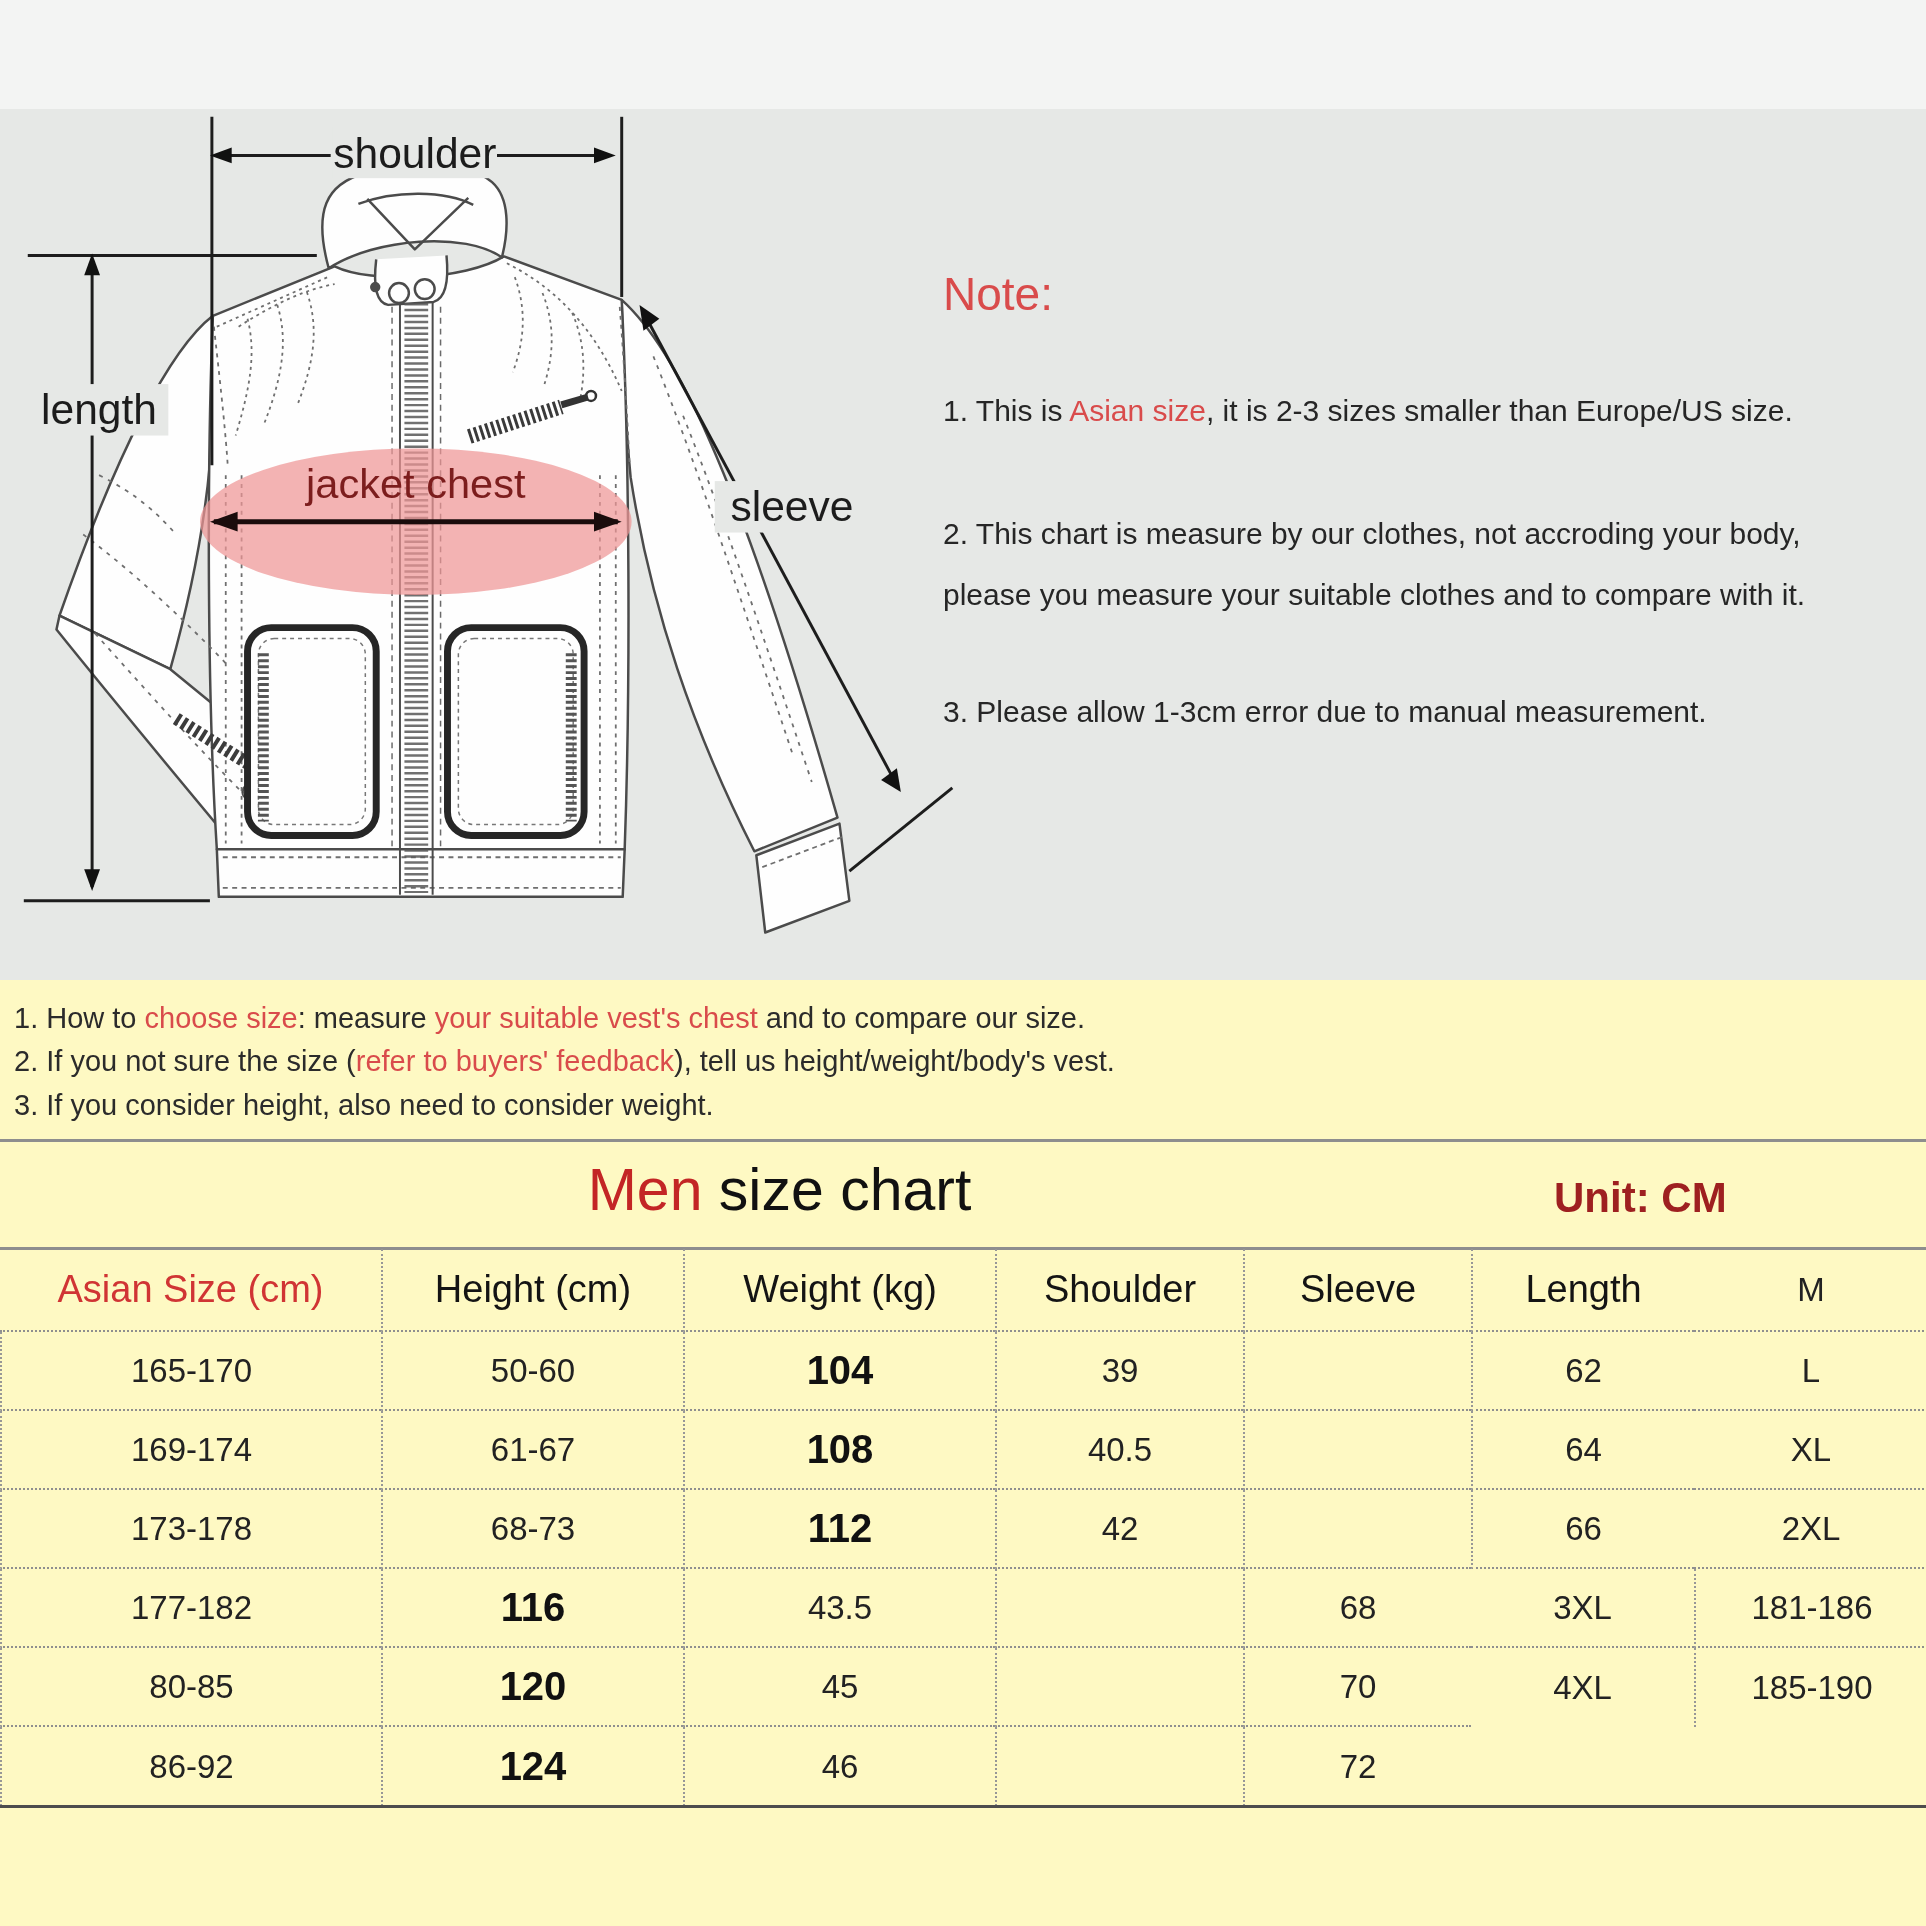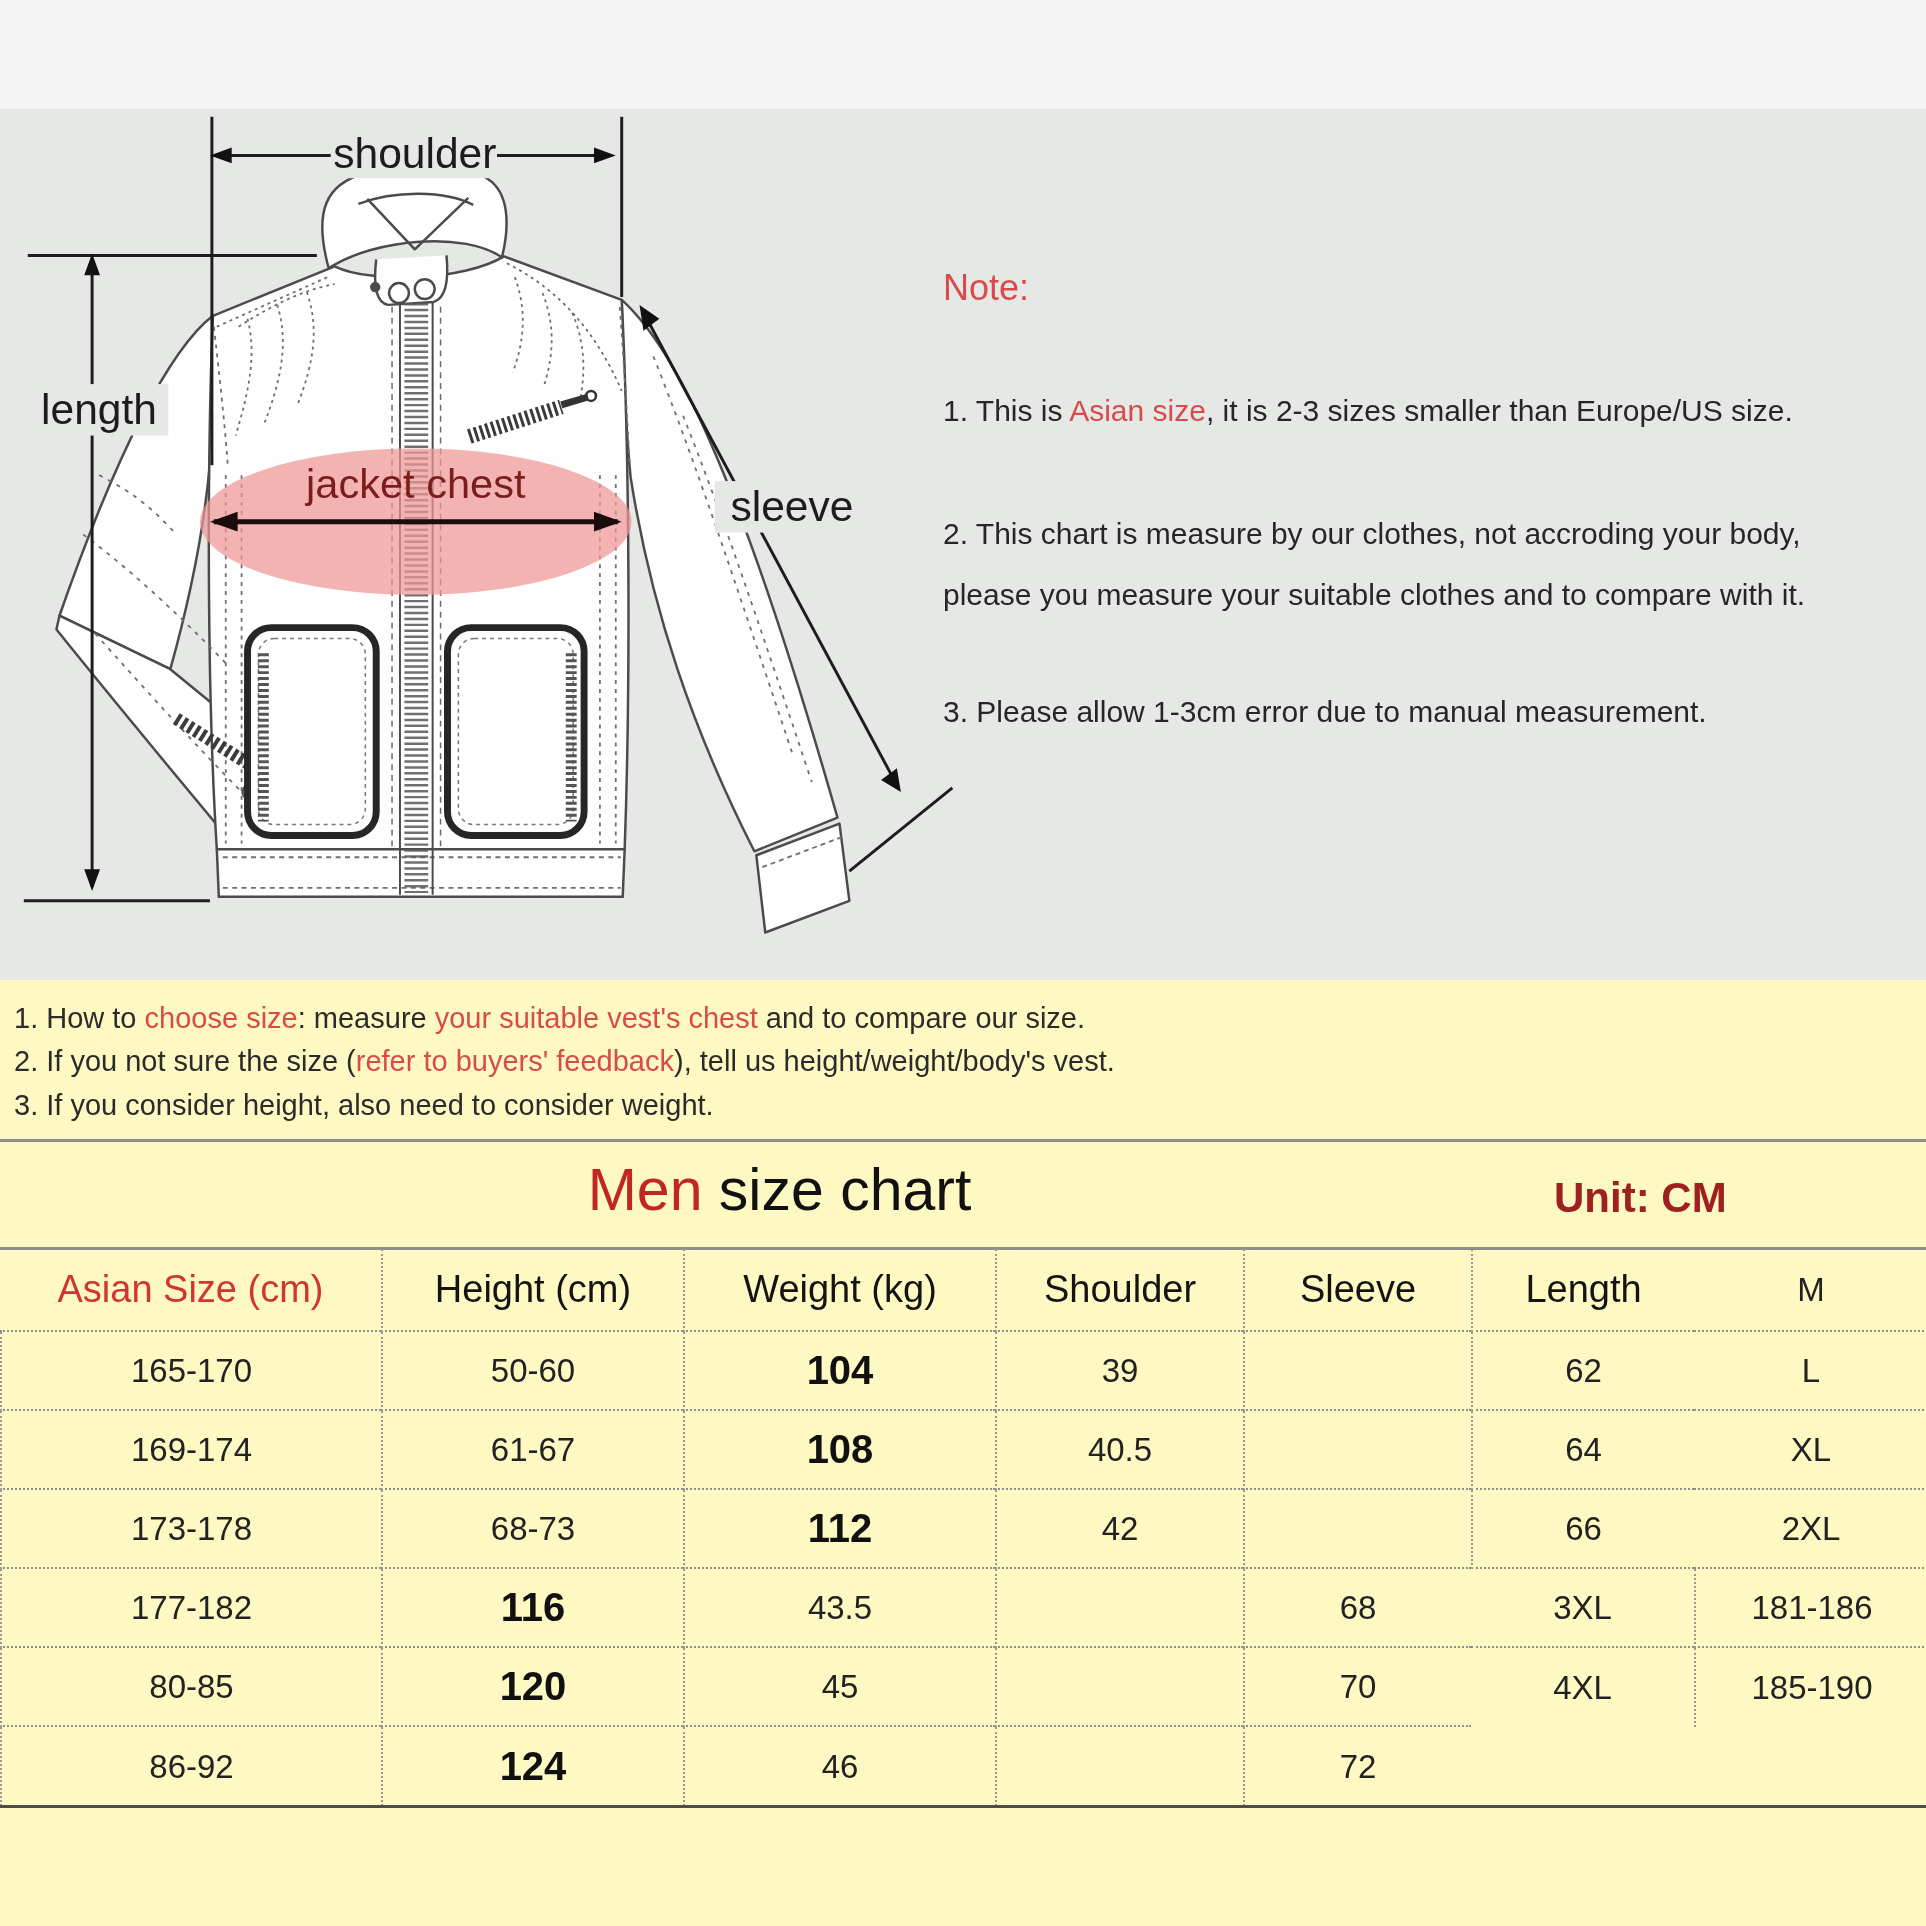--- a/index.html
+++ b/index.html
@@ -4,21 +4,21 @@
 <style>
   html,body{margin:0;padding:0;background:#fff;}
   #stage{position:relative;width:1927px;height:1927px;background:#fef9c3;overflow:hidden;
          font-family:"Liberation Sans","DejaVu Sans",sans-serif;color:#222;}
   
   .top-section{position:absolute;left:0;top:0;width:1927px;height:980px;background:#e6e8e6;}
   .top-strip{position:absolute;left:0;top:0;width:1927px;height:109px;background:#f3f4f3;}
   .diagram-svg{position:absolute;left:0;top:0;}
   
   .note{position:absolute;font-size:30px;line-height:1.25;color:#262626;white-space:nowrap;text-align:center;}
-  .note-heading{position:absolute;font-size:36px;color:#d94b4b;}
+  .note-heading{position:absolute;font-size:46px;color:#d94b4b;}
   .red{color:#d94b4b;}
   
   .howto{position:absolute;left:14px;font-size:29px;color:#2b2b2b;white-space:nowrap;}
   
   .hr{position:absolute;left:0;width:1927px;height:3px;background:#8e8e8e;}
   .table-bottom{position:absolute;left:0;top:1805px;width:1927px;height:3px;background:#4d4d4d;}
   
   .chart-title{position:absolute;left:0;top:1156px;width:1559px;text-align:center;
                font-size:59px;color:#111;white-space:nowrap;}
   .chart-title .red-strong{color:#c32525;}

